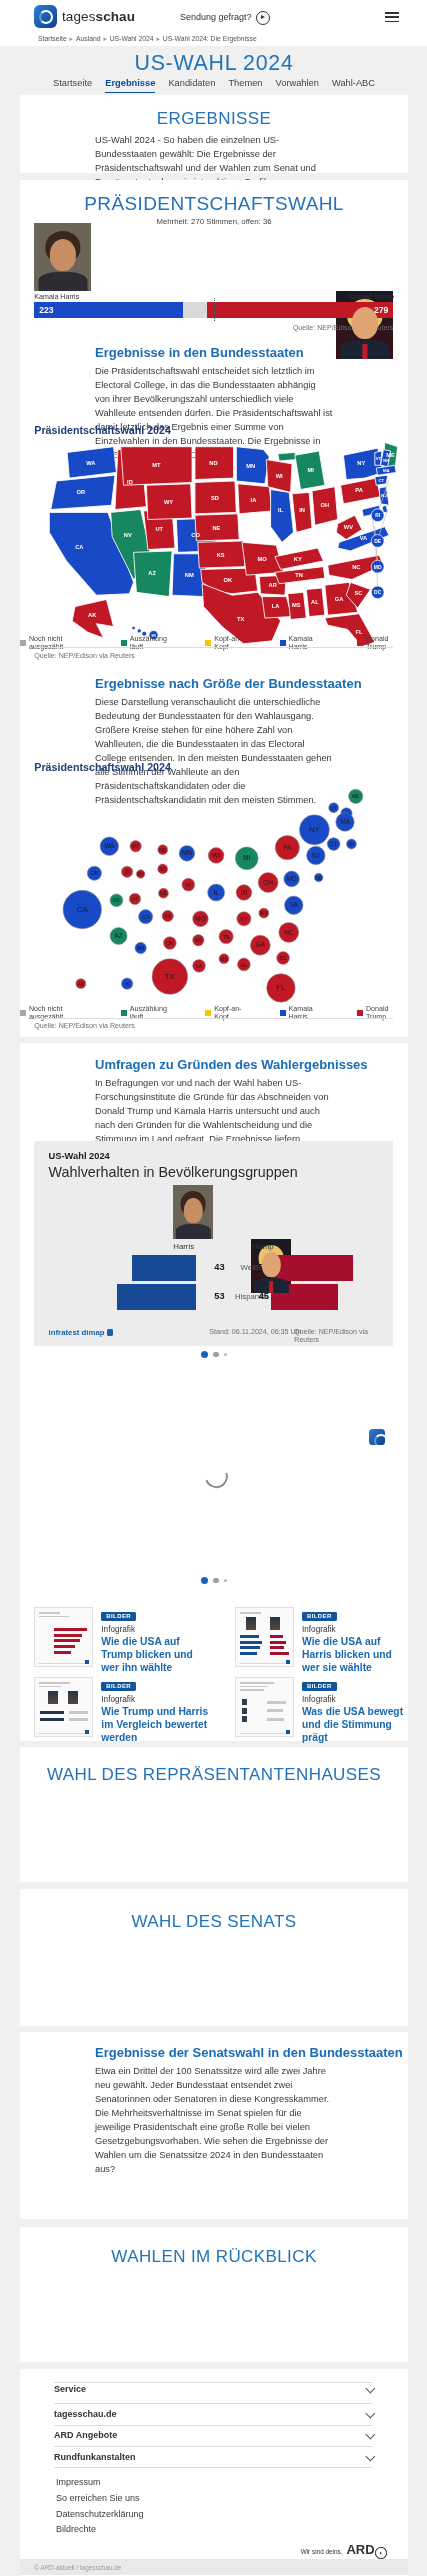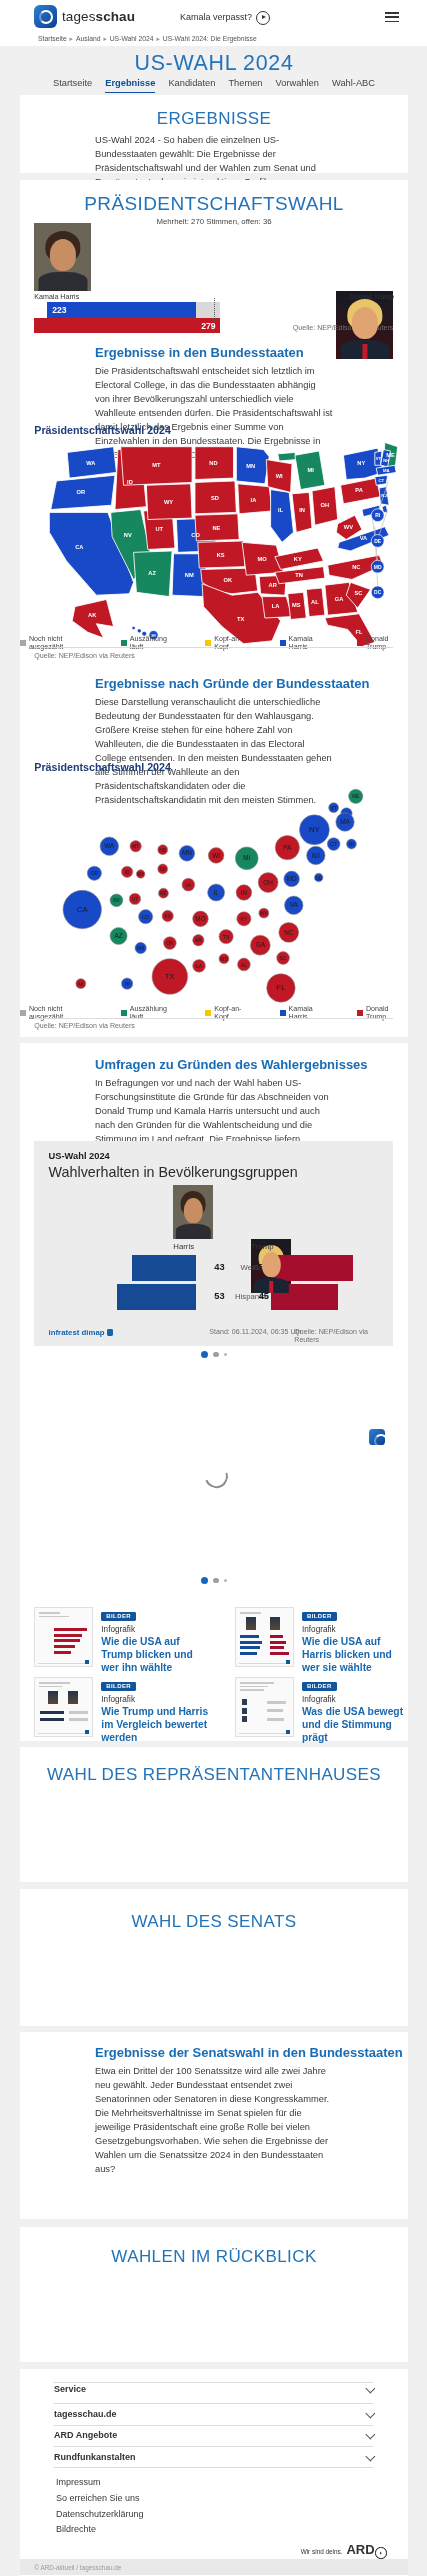--- a/index.html
+++ b/index.html
@@ -71,21 +71,21 @@
   text{font-family:"Liberation Sans",sans-serif;}
 </style>
 </head>
 <body>
 
 <div class="page">
 
   <div class="abs" style="left:0;top:0;width:428px;height:50px;background:#fff;">
     <div class="abs logo-sq" style="left:34px;top:5px;"></div>
     <div class="abs brand" style="left:62px;top:9.3px;"><span>tages</span><b>schau</b></div>
-    <div class="abs" style="left:180px;top:10.7px;font-size:9px;color:#333;"><span>Kamala verpasst?</span><span class="play-circle"></span></div>
+    <div class="abs" style="left:180px;top:10.7px;font-size:9px;color:#333;"><span>Sendung gefragt?</span><span class="play-circle"></span></div>
     <div class="abs burger" style="left:385px;top:9.3px;">
         <span></span>
         <span></span>
         <span></span>
       </div>
     <div class="abs crumb" style="left:38px;top:35px;">
       <span>Startseite</span><span class="sep">▸</span><span>Ausland</span><span class="sep">▸</span><span>US-Wahl 2024</span><span class="sep">▸</span><span>US-Wahl 2024: Die Ergebnisse</span>
     </div>
   </div>
   <div class="abs" style="left:0;top:46px;width:428px;height:49px;background:#f0f0f0;"></div>
@@ -117,21 +117,21 @@
     <div class="abs photo trump" style="left:316px;top:43px;width:57px;height:68px;">
         <div class="hair"></div>
         <div class="face"></div>
         <div class="suit"></div>
         <div class="tie"></div>
       </div>
     <div class="abs" style="left:14.3px;top:113px;font-size:7.1px;color:#333;">Kamala Harris</div>
     <div class="abs" style="left:271px;top:113px;width:103px;text-align:right;font-size:7.1px;color:#333;">Donald Trump</div>
 
     <div class="abs" style="left:14.3px;top:122px;width:359px;height:15.7px;">
-      <div class="ev-seg" id="ev-harris" style="width: 41.4498%; background: rgb(24, 73, 198); margin-left: 13px;">
+      <div class="ev-seg" id="ev-harris" style="width: 41.4498%; background: rgb(24, 73, 198);">
           <span class="ev-num" style="left:5px;">223</span>
         </div>
       <div class="ev-seg" id="ev-open" style="background: rgb(217, 217, 217); width: 6.69145%;"></div>
       <div class="ev-seg" id="ev-trump" style="width: 51.8587%; background: rgb(193, 24, 38);">
           <span class="ev-num" style="right:5px;">279</span>
         </div>
       <div class="abs" id="ev-majority" style="top: -3.6px; height: 23px; width: 0px; border-left: 1.4px dotted rgb(85, 85, 85); left: 50.1859%;"></div>
     </div>
     <div class="abs src" style="left:14.3px;top:144px;width:359px;text-align:right;">Quelle: NEP/Edison via Reuters</div>
 
@@ -281,21 +281,21 @@
           <span>Kamala Harris</span>
         </span>
         <span class="it">
           <span class="sw" style="background: rgb(193, 24, 38);"></span>
           <span>Donald Trump</span>
         </span>
       </div>
     <div class="divider" style="left:14.3px;top:467px;width:359px;"></div>
     <div class="abs src" style="left:14.3px;top:472px;">Quelle: NEP/Edison via Reuters</div>
 
-    <div class="abs h-sub" style="left:75px;top:496px;">Ergebnisse nach Gründe der Bundesstaaten</div>
+    <div class="abs h-sub" style="left:75px;top:496px;">Ergebnisse nach Größe der Bundesstaaten</div>
     <div class="abs body-txt" style="left:75px;top:516px;width:238px;">Diese Darstellung veranschaulicht die unterschiedliche Bedeutung der Bundesstaaten für den Wahlausgang. Größere Kreise stehen für eine höhere Zahl von Wahlleuten, die die Bundesstaaten in das Electoral College entsenden. In den meisten Bundesstaaten gehen alle Stimmen der Wahlleute an den Präsidentschaftskandidaten oder die Präsidentschaftskandidatin mit den meisten Stimmen.</div>
 
     <div class="abs" style="left:14.3px;top:581px;font-size:10.7px;font-weight:700;color:#1d3c78;">Präsidentschaftswahl 2024</div>
 
     <svg class="abs" id="bubblemap" style="left:0;top:590px;" width="388" height="235" viewBox="0 0 544 330">
         <circle cx="471" cy="37" r="10" fill="#17875f" stroke="#8f8f8f" stroke-width="0.8"></circle>
         <text x="471" y="40" fill="#1c1c1c" text-anchor="middle" font-size="7">ME</text>
         <circle cx="440" cy="53" r="7" fill="#1849c6" stroke="#8f8f8f" stroke-width="0.8"></circle>
         <text x="440" y="56" fill="#1c1c1c" text-anchor="middle" font-size="7">VT</text>
         <circle cx="458" cy="61" r="8" fill="#1849c6" stroke="#8f8f8f" stroke-width="0.8"></circle>

